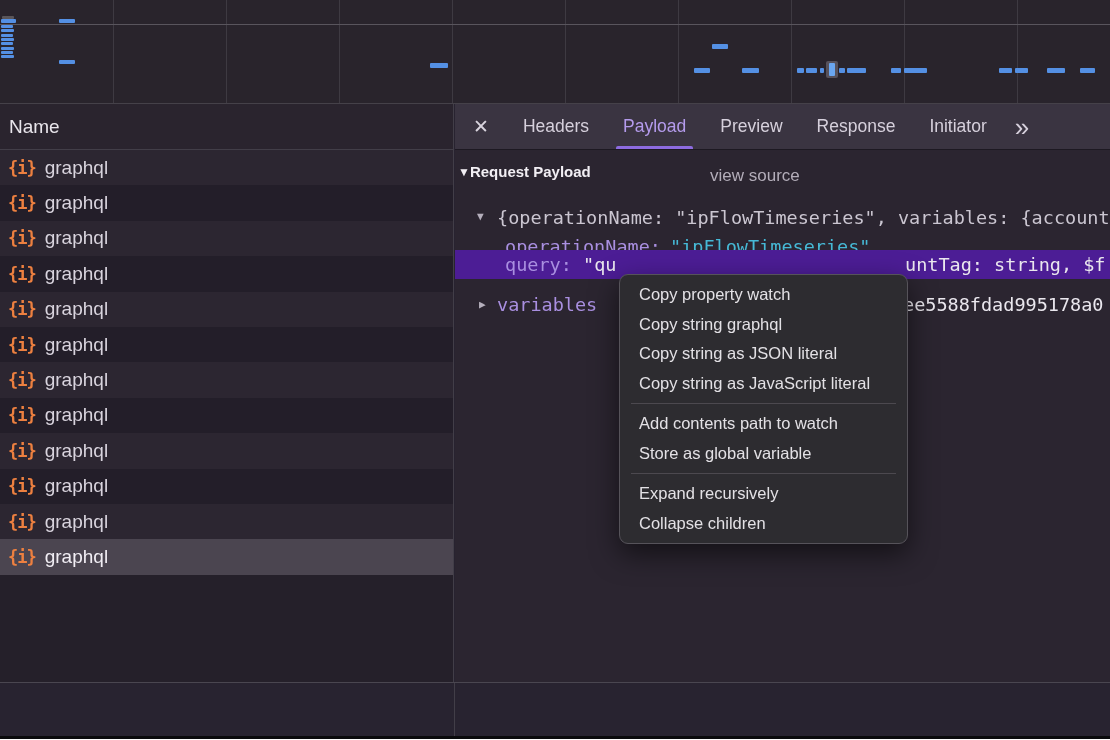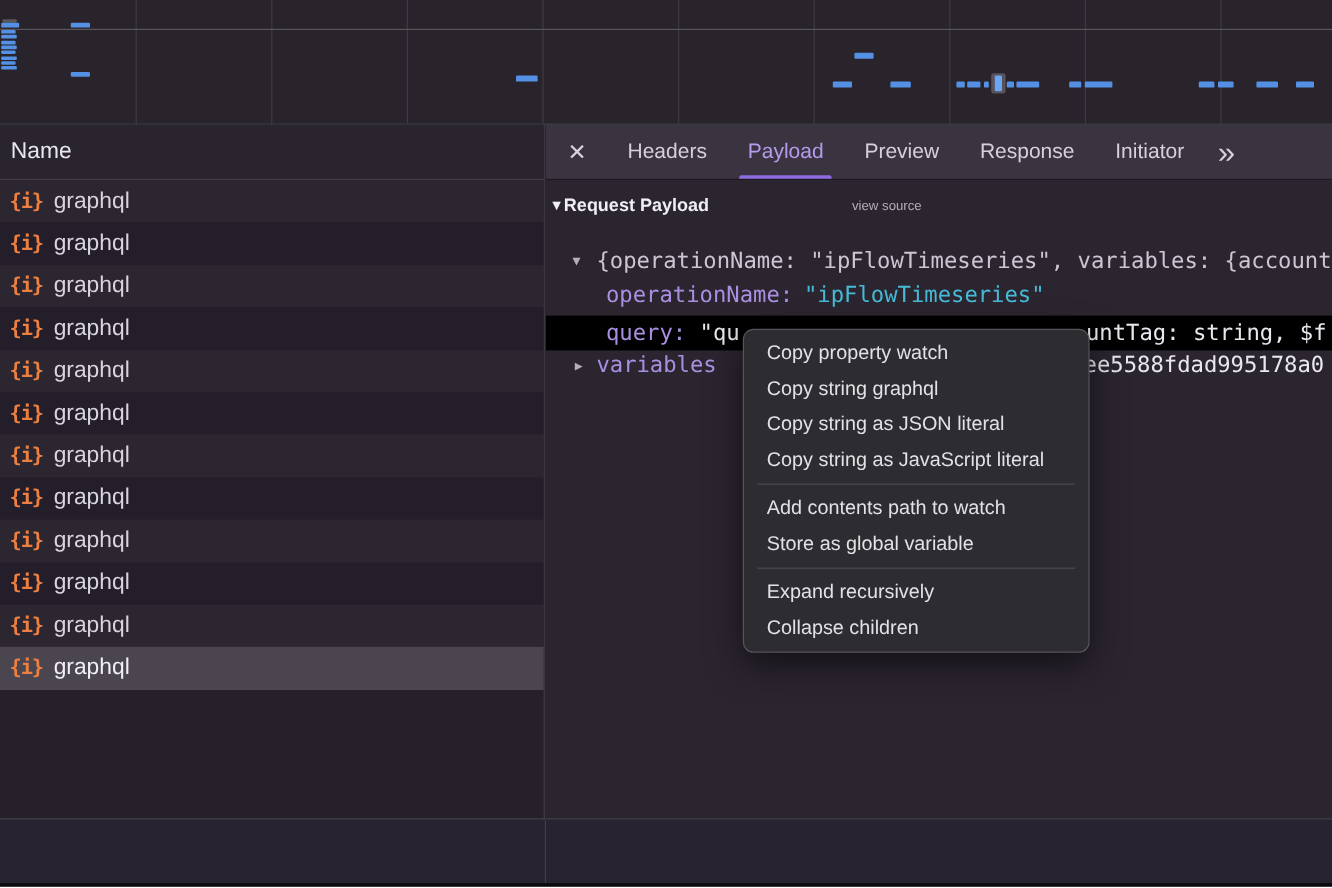--- a/index.html
+++ b/index.html
@@ -40,31 +40,31 @@
   .tab.active::after { content:""; position:absolute; left:-7px; right:-7px; bottom:0;
     height:3px; background:#8d6be0; border-radius:2px 2px 0 0; }
   .tab-overflow { font-size:26px; line-height:20px; color:#d6d0dc; cursor:pointer; margin-left:-6px; }
   .payload { position:absolute; left:0; top:46px; right:0; bottom:0; background:#2b2530;
     font-family:"DejaVu Sans Mono", monospace; }
   .title-row { position:absolute; left:3px; top:13px; white-space:nowrap;
     font-family:"Liberation Sans", sans-serif; }
   .title-tri { font-size:12px; color:#f2eff4; vertical-align:1px; }
   .title-text { font-size:15px; font-weight:bold; color:#f2eff4; }
   .view-source { position:absolute; left:255px; top:16px; font-family:"Liberation Sans", sans-serif;
-    font-size:11px; color:#b3adb9; white-space:nowrap; cursor:pointer; }
+    font-size:17px; color:#b3adb9; white-space:nowrap; cursor:pointer; }
   .tree-row { position:absolute; left:0; right:0; white-space:nowrap; overflow:hidden;
     font-size:18.5px; color:#eae7ee; }
   .tri { position:absolute; font-size:11px; color:#b5afbc; top:50%; transform:translateY(-52%); }
   .k { color:#a98fe0; }
   .v-str { color:#46b9d6; }
   .v-white { color:#eae7ee; }
   .preview-text { color:#cbc6d1; }
   .row-preview { top:55px;  height:26px; line-height:26px; }
   .row-op      { top:84px;  height:26px; line-height:26px; }
-  .row-query   { top:113px; height:29px; line-height:29px; background:#000000; }
+  .row-query   { top:100px; height:29px; line-height:29px; background:#4c1d95; }
   .row-vars    { top:141px; height:27px; line-height:27px; }
   .frag-right { position:absolute; top:0; }
   
   .context-menu { position:absolute; left:619px; top:274px; width:289px;
     background:#2d2c30; border:1px solid #56535a; border-radius:9px;
     box-shadow:0 10px 28px rgba(0,0,0,0.55); padding:5px 0; z-index:10; box-sizing:border-box; }
   .menu-item { margin:0 5px; padding:0 14px; height:29.5px; line-height:29.5px;
     border-radius:5px; font-size:16.5px; color:#e3e1e5; white-space:nowrap; cursor:default; }
   .menu-item.highlighted { background:#2c63e0; color:#ffffff; }
   .menu-sep { height:1px; background:#4c494f; margin:5px 11px; }

